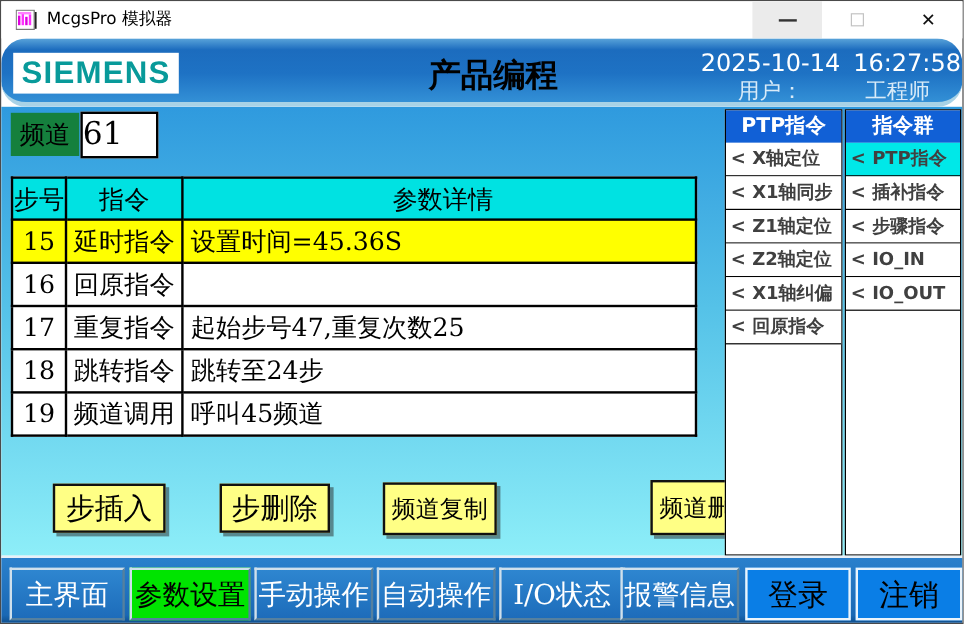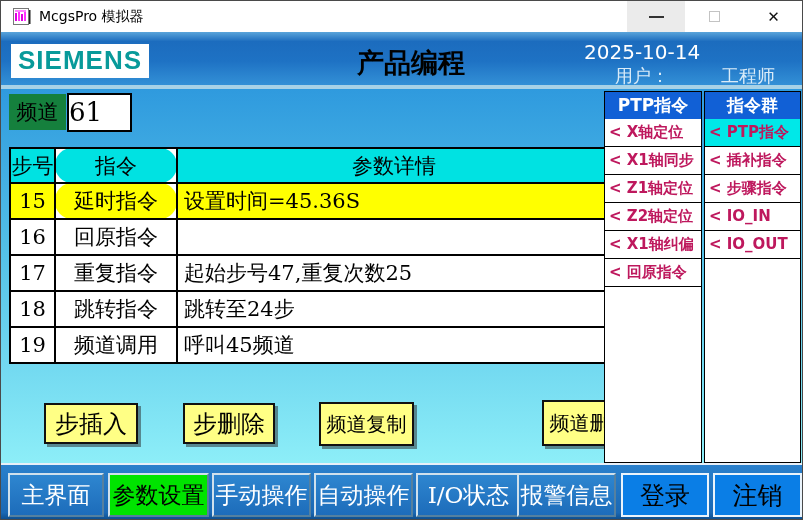--- a/index.html
+++ b/index.html
@@ -17,21 +17,21 @@
   #btn-min { left:626px; width:58px; background:#ebebeb; }
   #btn-max { left:684px; width:58px; background:#fff; }
   #btn-close { left:742px; width:61px; background:#fff; }
   #btn-min .bar { width:15px; height:2px; background:#333; }
   #btn-max .box { width:11px; height:11px; border:1px solid #c3c3c3; }
   #btn-close span { font-size:15px; color:#111; }
 
   
   #header { position:absolute; left:0; top:31px; width:100%; height:57px;
             background:linear-gradient(180deg,#5aa4da 0%, #1c6cbe 18%, #1e72c4 55%, #3390d6 100%);
-            border-bottom:4px solid #a8d2e6; }
+            border-bottom:4px solid #a8d2e6;border-radius:21px; }
   #brand { position:absolute; left:10px; top:12px; width:138px; height:34px; background:#fff;
            color:#089a9a; font-weight:bold; font-size:26px; letter-spacing:1px;
            text-align:center; line-height:33px; font-family:"Liberation Sans", sans-serif; }
   #page-title { position:absolute; left:250px; top:13px; width:320px; text-align:center;
                 font-size:27px; font-weight:bold; color:#000; }
   #hdr-date { position:absolute; left:583px; top:8px; width:120px; font-size:20px; color:#fff; }
   #hdr-time { position:absolute; left:710px; top:8px; width:92px; font-size:20px; color:#fff; }
   #hdr-user-label { position:absolute; left:614px; top:32px; font-size:18px; color:#d9ebf8; }
   #hdr-user-value { position:absolute; left:720px; top:32px; font-size:18px; color:#d9ebf8; }
 
@@ -45,33 +45,33 @@
                  background:#fff; border:2px solid #000; color:#000; font-size:26px;
                  text-align:left; line-height:35px; font-family:"DejaVu Serif", serif; }
 
   
   #steps { position:absolute; left:8px; top:146px; border-collapse:collapse;
            font-family:"DejaVu Serif", serif; background:#fff; }
   #steps th, #steps td { border:2px solid #000; color:#000; }
   #steps th { background:#00e2e2; height:35px; font-size:21px; font-weight:normal; }
   #steps td { height:36px; font-size:21px; background:#fff; }
   #steps .c-step { width:45px; text-align:center; }
-  #steps .c-cmd  { width:122px; text-align:center;border-radius:17px; }
+  #steps .c-cmd  { width:97px; text-align:center; }
   #steps .c-det  { width:428px; text-align:left; padding-left:6px; }
   #steps tr.hl td { background:#ffff00; }
 
   
   .ilist { position:absolute; top:90px; height:372px; background:#fff;
            border:1px solid #000; z-index:5; }
   #ptp-list { left:603px; width:98px; }
   #group-list { left:703px; width:97px; }
   .ilist .ihead { height:27px; background:#1160d6; color:#fff; font-weight:bold;
                   font-size:17px; text-align:center; line-height:26px; }
   .ilist .item { height:28px; border-bottom:1px solid #000; font-size:15px; font-weight:bold;
-                 color:#be185d; line-height:27px; padding-left:4px; background:#fff;
+                 color:#404040; line-height:27px; padding-left:4px; background:#fff;
                  white-space:nowrap; overflow:hidden; }
   .ilist .item.sel { background:#00e8e8; }
 
   
   .ybtn { position:absolute; background:#ffff85; border:2px solid #111;
           box-shadow:3px 3px 0 rgba(40,40,40,0.5); color:#000; z-index:2;
           display:flex; align-items:center; justify-content:center;
           font-family:"DejaVu Serif", serif; cursor:pointer; }
   #btn-step-insert { left:43px;  top:402px; width:94px; height:41px; font-size:24px; }
   #btn-step-delete { left:182px; top:402px; width:92px; height:41px; font-size:24px; }
@@ -124,20 +124,21 @@
     </div>
     <div id="btn-close" class="winbtn">
       <span>✕</span>
     </div>
   </div>
 
   <div id="header">
     <div id="brand">SIEMENS</div>
     <div id="page-title">产品编程</div>
     <div id="hdr-date">2025-10-14</div>
+    <div id="hdr-time">16:27:58</div>
     <div id="hdr-user-label">用户：</div>
     <div id="hdr-user-value">工程师</div>
   </div>
 
   <div id="content"></div>
 
   <div id="channel-label">频道</div>
   <div id="channel-box">61</div>
 
   <table id="steps">

